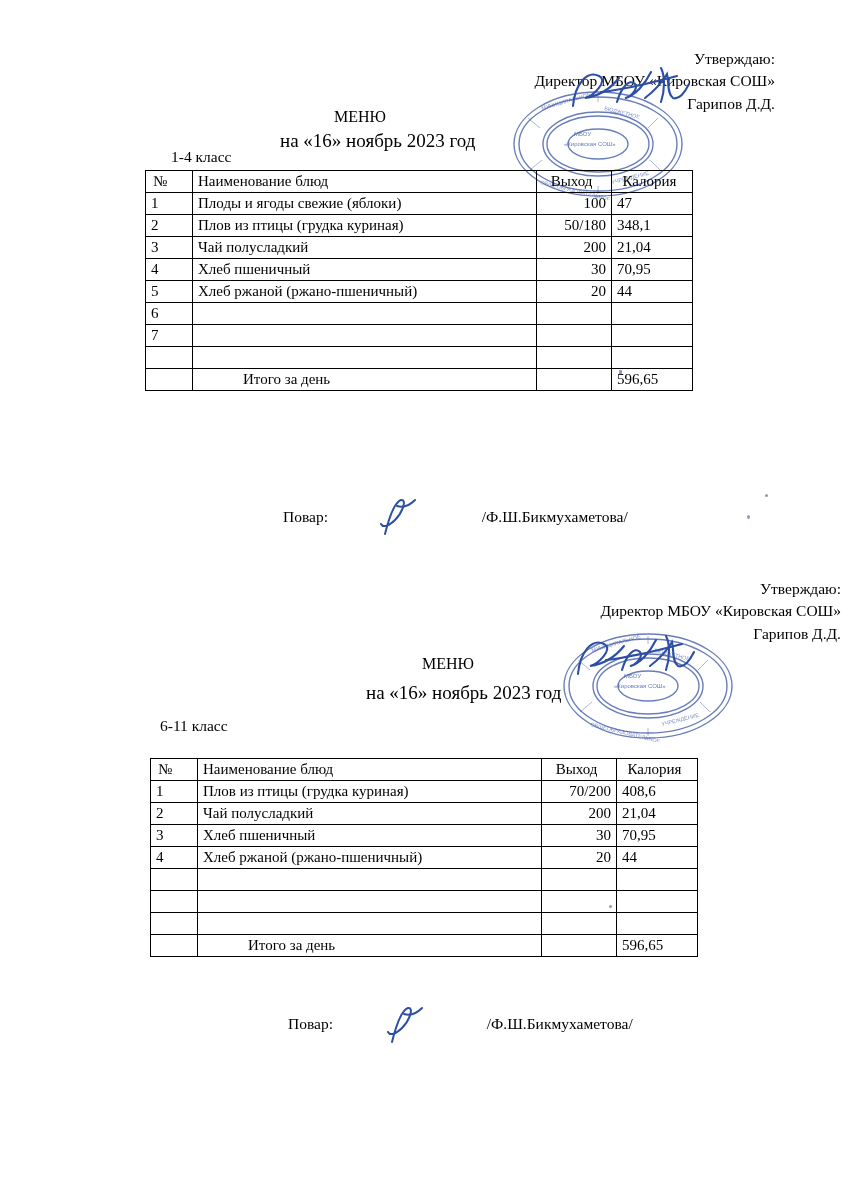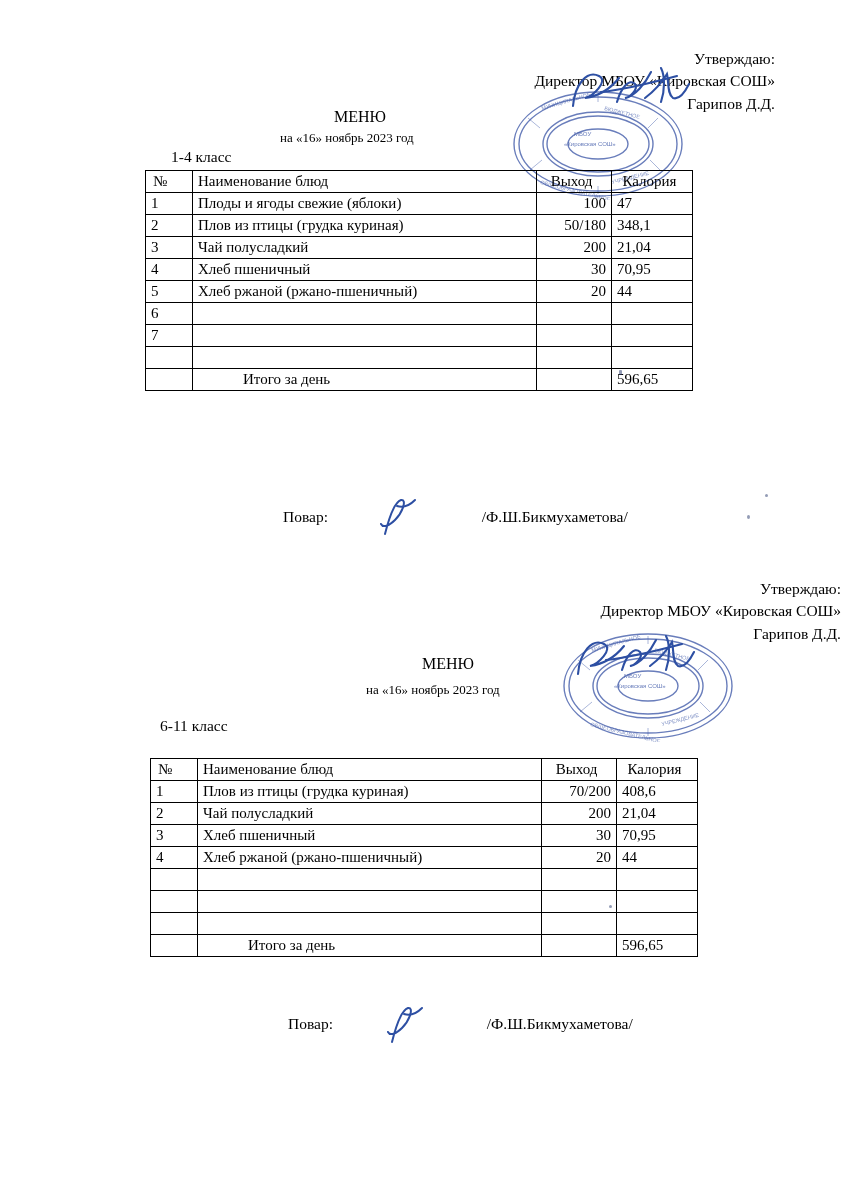--- a/index.html
+++ b/index.html
@@ -32,21 +32,21 @@
   .approve-line { display: block; }
 
   .menu-title {
     position: absolute;
     font-size: 16px;
     text-align: center;
     white-space: nowrap;
   }
   .menu-sub {
     position: absolute;
-    font-size: 13px;
+    font-size: 19px;
     white-space: nowrap;
   }
   .class-label {
     position: absolute;
     font-size: 15.5px;
     white-space: nowrap;
   }
 
   
   table.menu-table {

